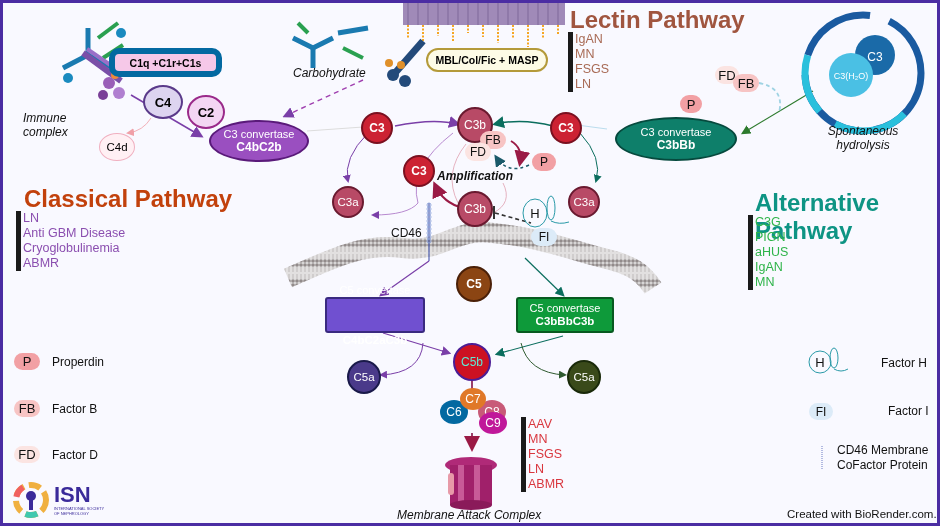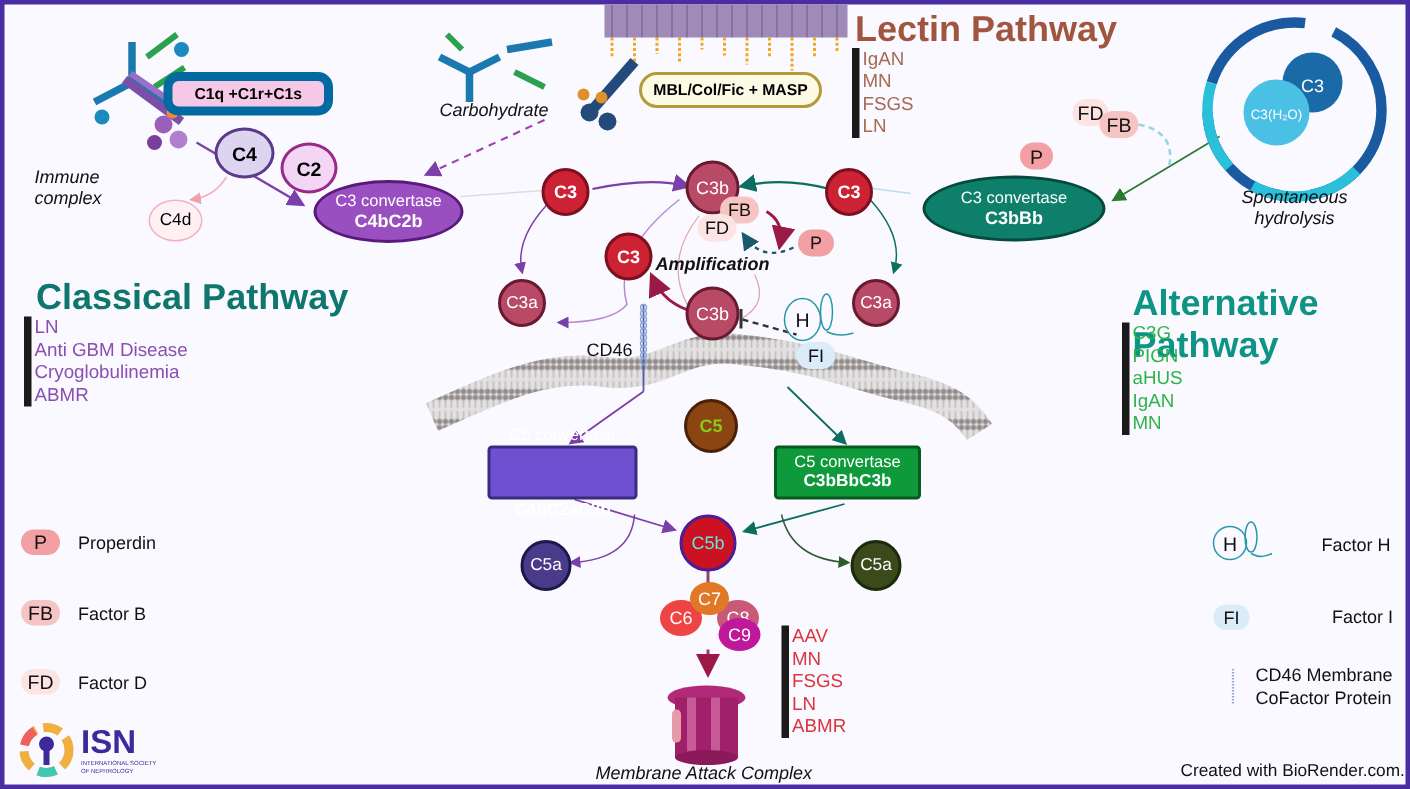--- a/index.html
+++ b/index.html
@@ -225,21 +225,21 @@
     <div>Immune</div>
     <div>complex</div>
   </div>
   <div class="abs" style="left:140px;top:82px;width:36px;height:30px;border-radius:50%;background:#ddd4f0;border:2px solid #5a3a8a;font-weight:bold;font-size:13px;display:flex;align-items:center;justify-content:center;">C4</div>
   <div class="abs" style="left:168px;top:92px;width:34px;height:30px;border-radius:50%;background:#f3d6f3;border:2px solid #9a2a8a;font-weight:bold;font-size:13px;display:flex;align-items:center;justify-content:center;margin-left:16px;">C2</div>
   <div class="abs" style="left:96px;top:130px;width:34px;height:26px;border-radius:50%;background:#fff0f4;border:1.5px solid #f0b0c0;font-size:11.5px;display:flex;align-items:center;justify-content:center;">C4d</div>
   <div class="abs" style="left:206px;top:117px;width:96px;height:38px;border-radius:50%;background:#9a4fc0;border:2px solid #5a1a7a;color:#fff;text-align:center;font-size:11px;line-height:13px;display:flex;flex-direction:column;justify-content:center;">
     <div>C3 convertase</div>
     <div style="font-weight:bold;font-size:12px;">C4bC2b</div>
   </div>
-  <div class="abs title" style="left:21px;top:182px;color:#0f766e;">Classical Pathway</div>
+  <div class="abs title" style="left:21px;top:182px;color:#c2410c;">Classical Pathway</div>
   <div class="dz-list" style="left:13px;top:208px;color:#8b4fb0;">
     <div>LN</div>
     <div>Anti GBM Disease</div>
     <div>Cryoglobulinemia</div>
     <div>ABMR</div>
   </div>
 
   <div class="abs pill" style="left:712px;top:63px;width:24px;height:18px;background:#fbe4e2;">FD</div>
   <div class="abs pill" style="left:730px;top:71px;width:26px;height:18px;background:#f7c4c4;">FB</div>
   <div class="abs pill" style="left:677px;top:92px;width:22px;height:18px;background:#f2a0a4;">P</div>
@@ -267,33 +267,33 @@
   <div class="abs" style="left:454px;top:188px;width:32px;height:32px;border-radius:50%;background:#b84a66;border:2px solid #6a1a30;color:#fff;font-size:12px;display:flex;align-items:center;justify-content:center;">C3b</div>
   <div class="abs" style="left:329px;top:183px;width:28px;height:28px;border-radius:50%;background:#b84a66;border:2px solid #6a1a30;color:#fff;font-size:11.5px;display:flex;align-items:center;justify-content:center;">C3a</div>
   <div class="abs" style="left:565px;top:183px;width:28px;height:28px;border-radius:50%;background:#b84a66;border:2px solid #6a1a30;color:#fff;font-size:11.5px;display:flex;align-items:center;justify-content:center;">C3a</div>
   <div class="abs pill" style="left:477px;top:128px;width:26px;height:18px;background:#f7c4c4;font-size:12px;">FB</div>
   <div class="abs pill" style="left:462px;top:140px;width:26px;height:18px;background:#fbe4e2;font-size:12px;">FD</div>
   <div class="abs pill" style="left:529px;top:150px;width:24px;height:18px;background:#f2a0a4;font-size:12px;">P</div>
   <div class="abs" style="left:434px;top:166px;font-weight:bold;font-style:italic;font-size:12px;color:#111;">Amplification</div>
   <div class="abs pill" style="left:528px;top:225px;width:26px;height:18px;background:#dcebf8;font-size:12px;">FI</div>
   <div class="abs" style="left:388px;top:223px;font-size:12px;color:#111;">CD46</div>
 
-  <div class="abs" style="left:453px;top:263px;width:32px;height:32px;border-radius:50%;background:#8b4513;border:2px solid #4a2008;color:#84cc16;font-weight:bold;font-size:12px;display:flex;align-items:center;justify-content:center;">C5</div>
+  <div class="abs" style="left:453px;top:263px;width:32px;height:32px;border-radius:50%;background:#8b4513;border:2px solid #4a2008;color:#ffffff;font-weight:bold;font-size:12px;display:flex;align-items:center;justify-content:center;">C5</div>
   <div class="abs" style="left:322px;top:294px;width:96px;height:32px;background:#7050d0;border:2px solid #3a2a80;border-radius:3px;color:#fff;text-align:center;font-size:11px;line-height:13px;display:flex;flex-direction:column;justify-content:center;">
     <div>C5 convertase</div>
     <div style="font-weight:bold;font-size:11.5px;margin-top:37px;">C4bC2aC3b</div>
   </div>
   <div class="abs" style="left:513px;top:294px;width:94px;height:32px;background:#0e9a3a;border:2px solid #075a20;border-radius:3px;color:#fff;text-align:center;font-size:11px;line-height:13px;display:flex;flex-direction:column;justify-content:center;">
     <div>C5 convertase</div>
     <div style="font-weight:bold;font-size:11.5px;">C3bBbC3b</div>
   </div>
   <div class="abs" style="left:450px;top:340px;width:34px;height:34px;border-radius:50%;background:#cc1122;border:2px solid #4c1d95;color:#5eead4;font-size:12px;display:flex;align-items:center;justify-content:center;">C5b</div>
   <div class="abs" style="left:344px;top:357px;width:30px;height:30px;border-radius:50%;background:#4a3a8a;border:2px solid #1a1a4a;color:#fff;font-size:11.5px;display:flex;align-items:center;justify-content:center;">C5a</div>
   <div class="abs" style="left:564px;top:357px;width:30px;height:30px;border-radius:50%;background:#3a4a1a;border:2px solid #1a2a0a;color:#fff;font-size:11.5px;display:flex;align-items:center;justify-content:center;">C5a</div>
-  <div class="abs" style="left:437px;top:397px;width:28px;height:24px;border-radius:50%;background:#ef4444;color:#fff;font-size:12px;display:flex;align-items:center;justify-content:center;">C6</div>
+  <div class="abs" style="left:437px;top:397px;width:28px;height:24px;border-radius:50%;background:#0369a1;color:#fff;font-size:12px;display:flex;align-items:center;justify-content:center;">C6</div>
   <div class="abs" style="left:475px;top:397px;width:28px;height:24px;border-radius:50%;background:#c85a78;color:#fff;font-size:12px;display:flex;align-items:center;justify-content:center;">C8</div>
   <div class="abs" style="left:457px;top:385px;width:26px;height:22px;border-radius:50%;background:#e07828;color:#fff;font-size:12px;display:flex;align-items:center;justify-content:center;">C7</div>
   <div class="abs" style="left:476px;top:409px;width:28px;height:22px;border-radius:50%;background:#c0189a;color:#fff;font-size:12px;display:flex;align-items:center;justify-content:center;">C9</div>
   <div class="dz-list" style="left:518px;top:414px;color:#d9373f;">
     <div>AAV</div>
     <div>MN</div>
     <div>FSGS</div>
     <div>LN</div>
     <div>ABMR</div>
   </div>

